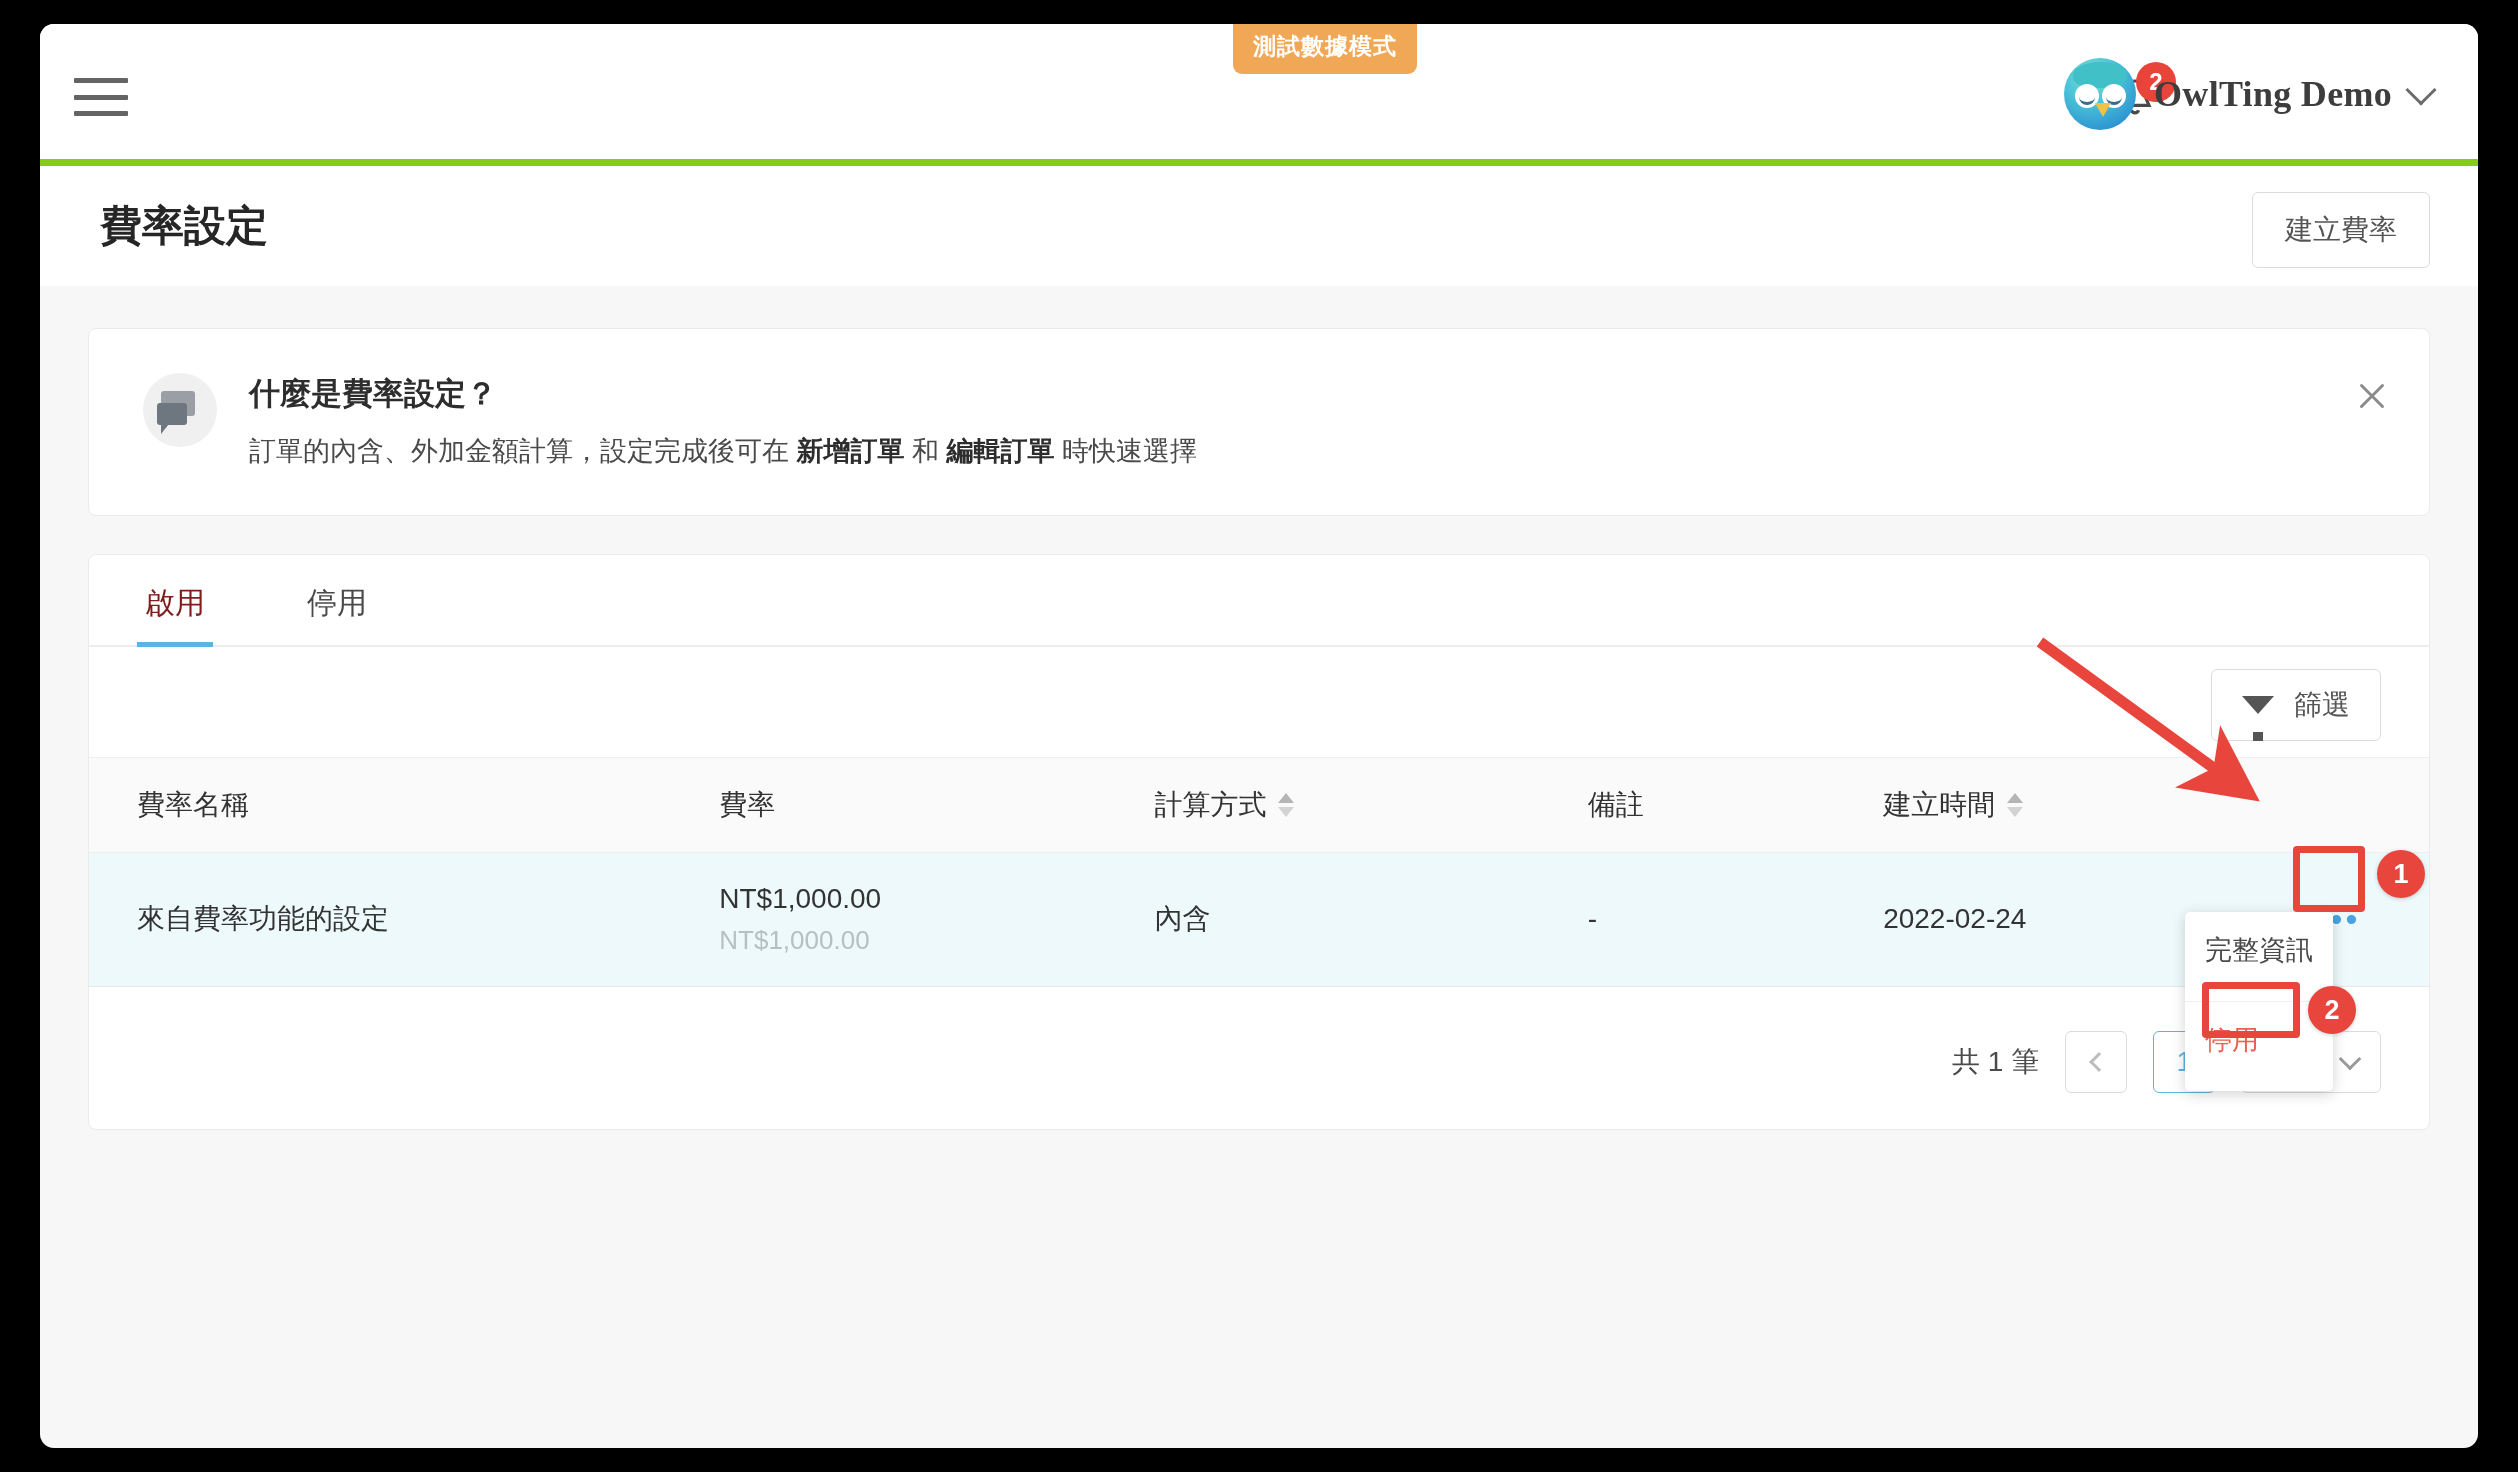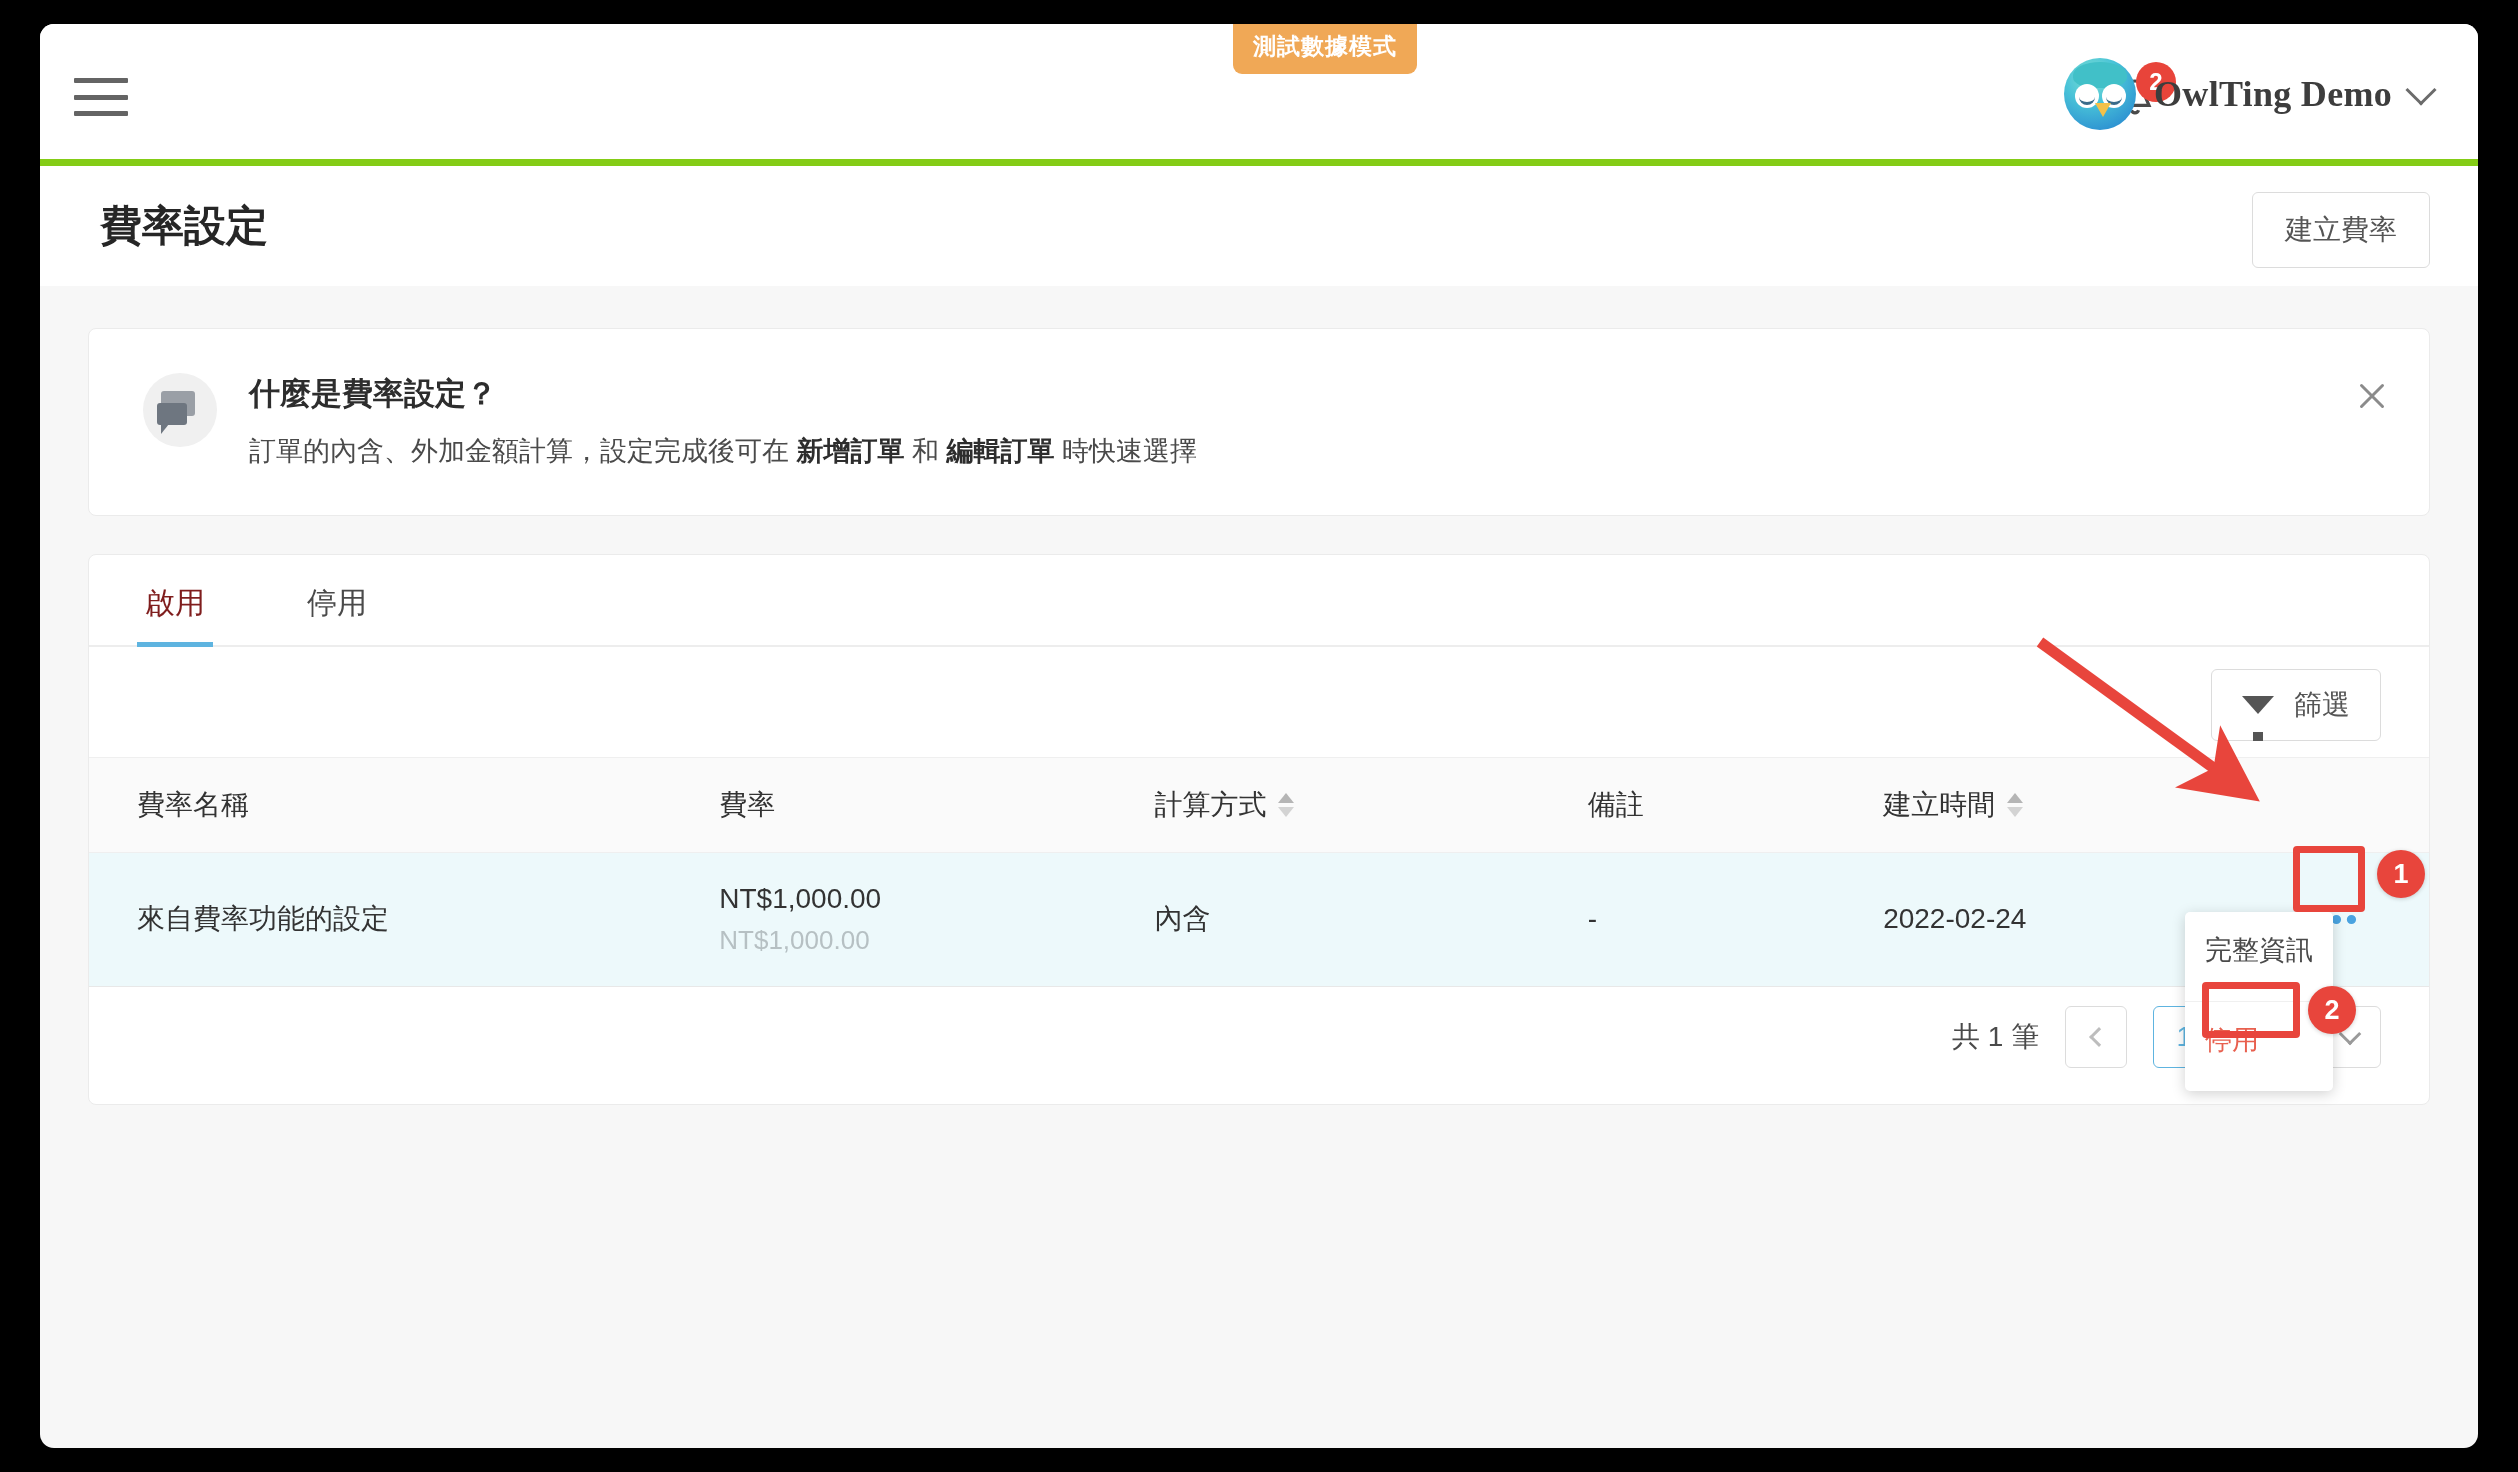--- a/index.html
+++ b/index.html
@@ -277,21 +277,21 @@
     display: inline-flex; align-items: center; justify-content: center;
     width: 62px; height: 62px;
     cursor: pointer;
     color: #4aa3e0; font-size: 34px; letter-spacing: 3px; line-height: 1;
   }
 
   
   #pagination {
     display: flex; align-items: center; justify-content: flex-end;
     gap: 26px;
-    padding: 19px 48px 0 0;
+    padding: 44px 48px 0 0;
     font-size: 28px; color: #4a4a4a;
   }
   .pgbox {
     min-width: 62px; height: 62px;
     border: 1px solid #dcdcdc; border-radius: 6px;
     background: #fff;
     display: flex; align-items: center; justify-content: center;
     font-size: 28px; color: #9a9a9a;
     cursor: pointer;
   }

